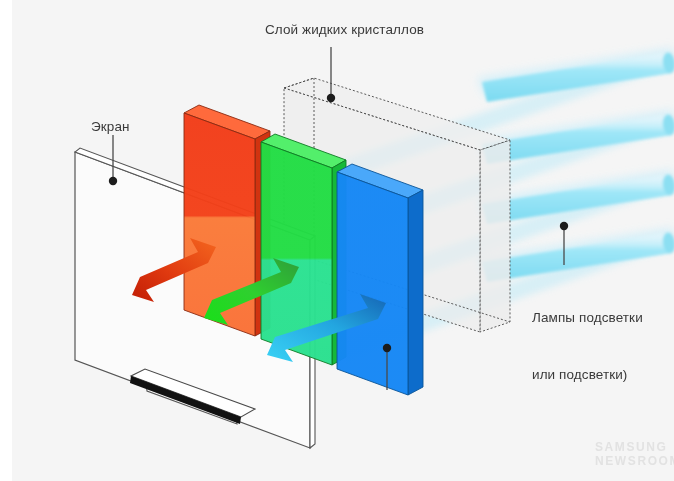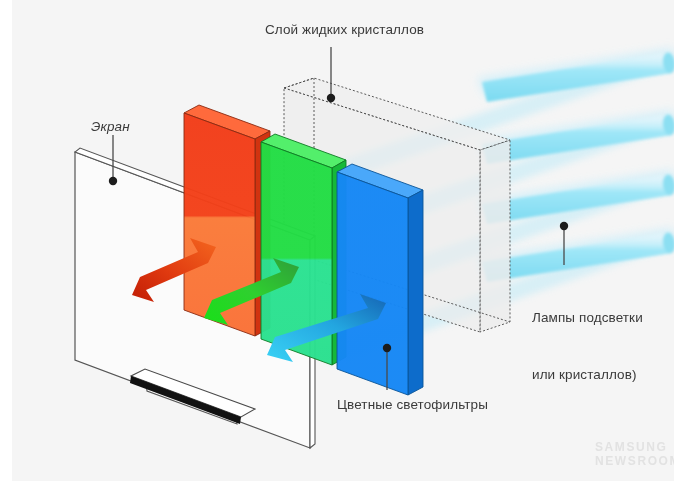--- a/index.html
+++ b/index.html
@@ -26,21 +26,21 @@
   .label {
     position: absolute;
     color: #3a3a3a;
     font-family: "Liberation Sans", sans-serif;
     font-size: 13.5px;
     line-height: 19px;
     white-space: pre;
     letter-spacing: 0.1px;
   }
   #label-lcd-layer  { left: 253px; top: 20px; }
-  #label-screen     { left: 79px;  top: 117px; font-style: italic; }
+  #label-screen     { left: 79px;  top: 117px; }
   #label-backlight  { left: 520px; top: 270px; }
   #label-filters    { left: 325px; top: 395px; }
 
   #watermark {
     position: absolute;
     left: 583px;
     top: 440px;
     text-align: left;
     color: #e2e2e2;
     font-family: "Liberation Sans", sans-serif;
@@ -224,23 +224,22 @@
       <circle cx="375" cy="348" r="4.2" fill="#1c1c1c"></circle>
     </g>
   </svg>
 
   <div class="label" id="label-lcd-layer">Слой жидких кристаллов</div>
 
   <div class="label" id="label-screen">Экран</div>
 
   <div class="label" id="label-backlight">
     <div>Лампы подсветки</div>
-    <div>или кристаллов)</div>
+    <div>или подсветки)</div>
   </div>
 
-  <div class="label" id="label-filters">Цветные светофильтры</div>
 
   <div id="watermark">
     <div>SAMSUNG</div>
     <div>NEWSROOM</div>
   </div>
 
 </div>
 
 </body></html>

